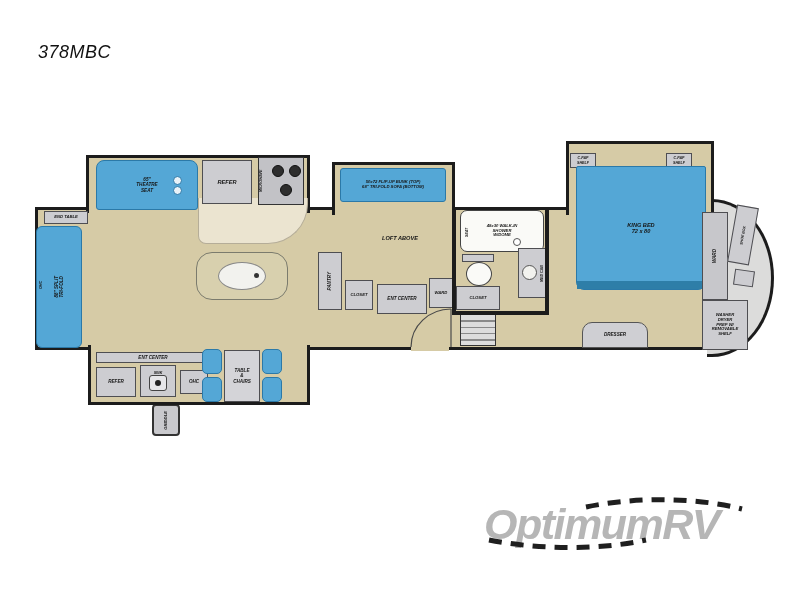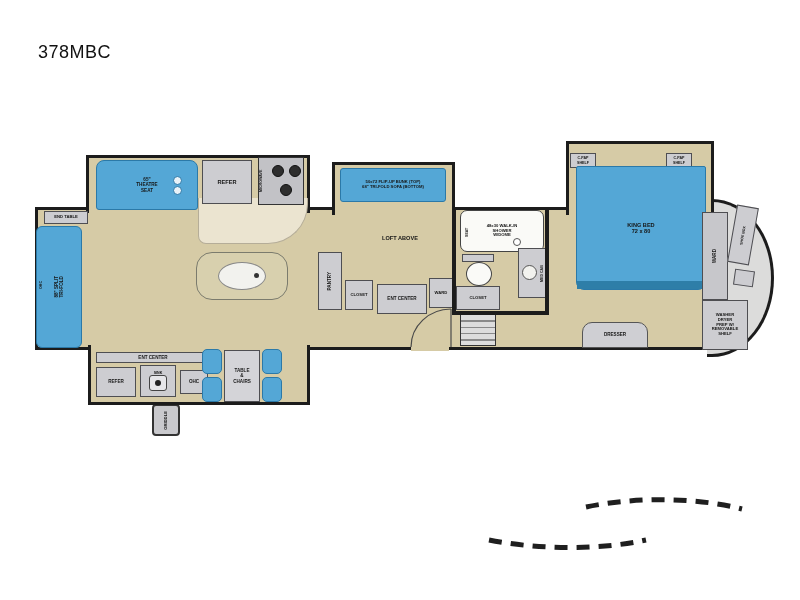--- a/index.html
+++ b/index.html
@@ -1,17 +1,17 @@
 <!DOCTYPE html>
 <html><head>
 <meta charset="utf-8">
 <style>
   html,body{margin:0;padding:0;background:#ffffff;}
   #canvas{position:relative;width:800px;height:600px;background:#fff;overflow:hidden;
-          font-family:"Liberation Sans",sans-serif;}
+          font-family:"Liberation Sans",sans-serif;font-style:italic;}
   .box{position:absolute;box-sizing:border-box;display:flex;align-items:center;justify-content:center;}
   .lbl{font-weight:700;color:#161616;text-align:center;white-space:pre-line;line-height:1.15;}
   .fs35{font-size:3.6px;} .fs4{font-size:4.2px;} .fs45{font-size:4.6px;} .fs55{font-size:5.6px;}
   .vt{writing-mode:vertical-rl;transform:rotate(180deg);}
   .floor{background:#d6cba6;}
   .wall{background:#1c1c1c;}
   .blue{background:#54a7d6;border:1.5px solid #2b79a8;}
   .gray{background:#cdcdd1;border:1.2px solid #4e4e52;}
   .white{background:#fafaf7;border:1.6px solid #444;}
   .slide{background:#d6cba6;border:3px solid #1c1c1c;z-index:3;}
@@ -171,20 +171,21 @@
   </div>
   <div class="box gray z4" style="left:734px;top:270px;width:20px;height:16px;transform:rotate(8deg);"></div>
   <div class="box gray z4" style="left:702px;top:300px;width:46px;height:50px;">
     <span class="lbl fs4">WASHER
 DRYER
 PREP W/
 REMOVABLE
 SHELF</span>
   </div>
 
+  <div id="wm-text">OptimumRV</div>
 
   <svg width="800" height="600" viewBox="0 0 800 600">
     <path d="M411 347 A40 38 0 0 1 451 309" fill="none" stroke="#4a4a4a" stroke-width="1.2"></path>
     <line x1="451" y1="309" x2="451" y2="347" stroke="#4a4a4a" stroke-width="1.2"></line>
     <path d="M586 507 C 640 496, 700 498, 742 509" fill="none" stroke="#1f1f1f" stroke-width="5" stroke-dasharray="13 9"></path>
     <path d="M489 540 C 540 550, 600 550, 646 540" fill="none" stroke="#1f1f1f" stroke-width="5" stroke-dasharray="13 9"></path>
   </svg>
 
 </div>
 

